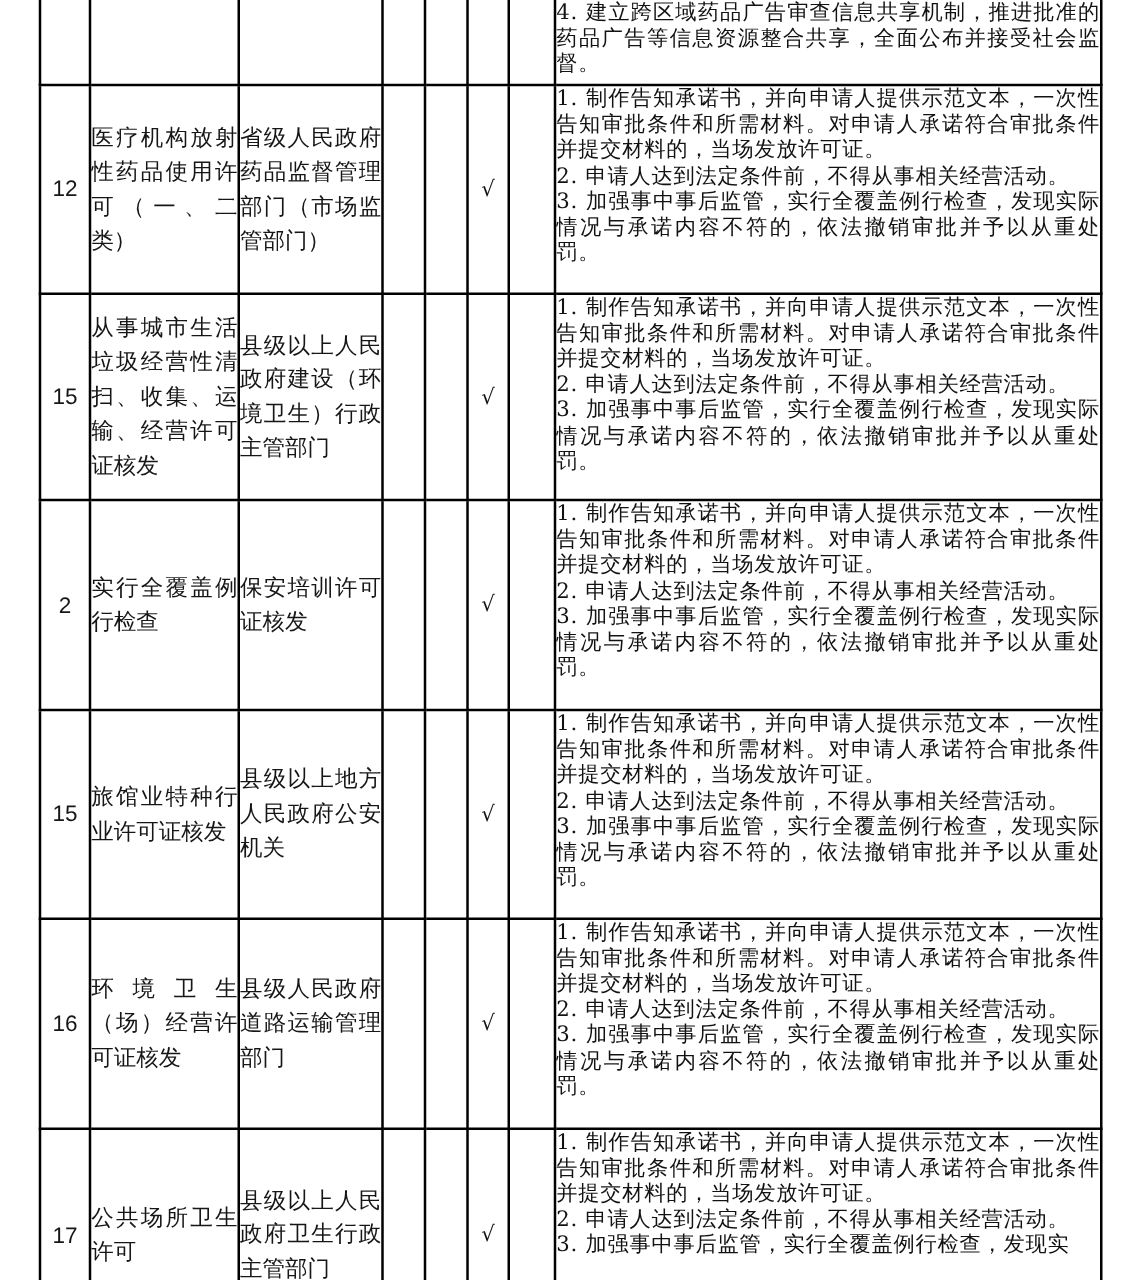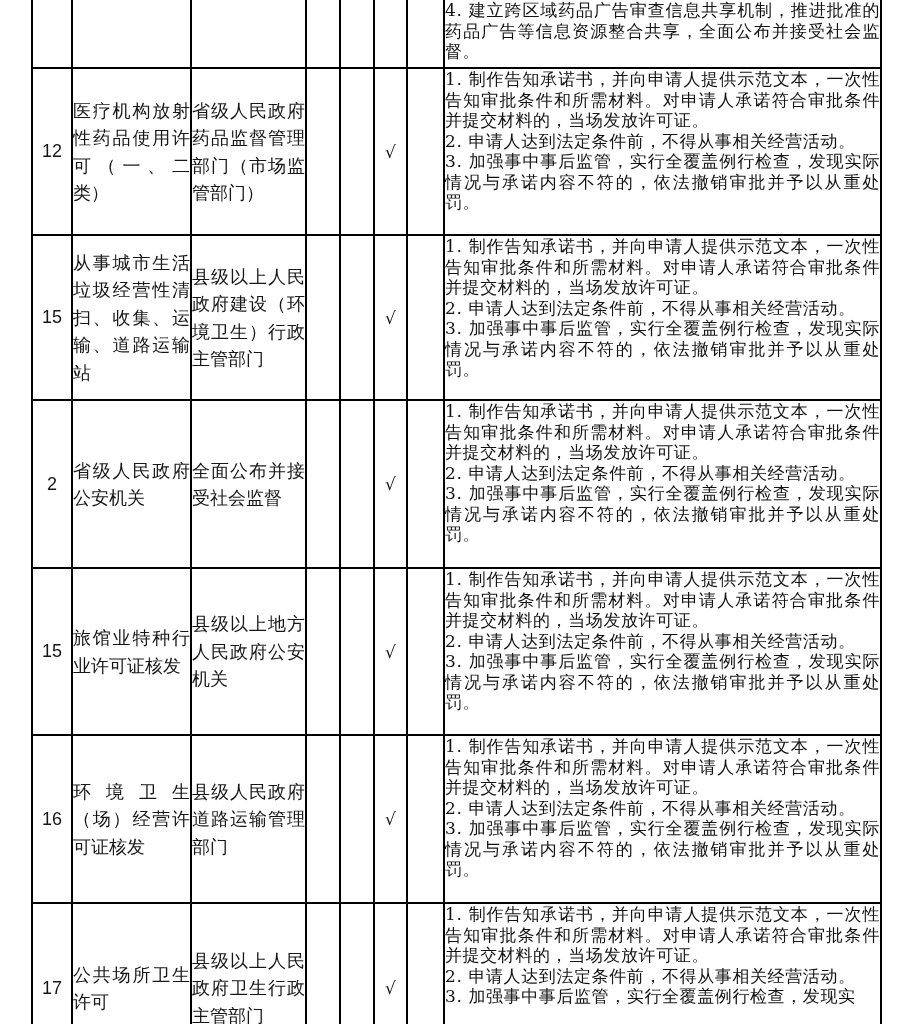--- a/index.html
+++ b/index.html
@@ -106,35 +106,35 @@
         <td class="c-chk"></td>
         <td class="c-chk">√</td>
         <td class="c-chk"></td>
         <td class="c-meas">1. 制作告知承诺书，并向申请人提供示范文本，一次性告知审批条件和所需材料。对申请人承诺符合审批条件并提交材料的，当场发放许可证。
 2. 申请人达到法定条件前，不得从事相关经营活动。
 3. 加强事中事后监管，实行全覆盖例行检查，发现实际情况与承诺内容不符的，依法撤销审批并予以从重处罚。</td>
       </tr>
 
       <tr style="height:165px">
         <td class="c-no">15</td>
-        <td class="c-item">从事城市生活垃圾经营性清扫、收集、运输、道路运输站</td>
+        <td class="c-item">从事城市生活垃圾经营性清扫、收集、运输、经营许可证核发</td>
         <td class="c-dept">县级以上人民政府建设（环境卫生）行政主管部门</td>
         <td class="c-chk"></td>
         <td class="c-chk"></td>
         <td class="c-chk">√</td>
         <td class="c-chk"></td>
         <td class="c-meas">1. 制作告知承诺书，并向申请人提供示范文本，一次性告知审批条件和所需材料。对申请人承诺符合审批条件并提交材料的，当场发放许可证。
 2. 申请人达到法定条件前，不得从事相关经营活动。
 3. 加强事中事后监管，实行全覆盖例行检查，发现实际情况与承诺内容不符的，依法撤销审批并予以从重处罚。</td>
       </tr>
 
       <tr style="height:168px">
         <td class="c-no">2</td>
-        <td class="c-item">省级人民政府公安机关</td>
-        <td class="c-dept">全面公布并接受社会监督</td>
+        <td class="c-item">实行全覆盖例行检查</td>
+        <td class="c-dept">保安培训许可证核发</td>
         <td class="c-chk"></td>
         <td class="c-chk"></td>
         <td class="c-chk">√</td>
         <td class="c-chk"></td>
         <td class="c-meas">1. 制作告知承诺书，并向申请人提供示范文本，一次性告知审批条件和所需材料。对申请人承诺符合审批条件并提交材料的，当场发放许可证。
 2. 申请人达到法定条件前，不得从事相关经营活动。
 3. 加强事中事后监管，实行全覆盖例行检查，发现实际情况与承诺内容不符的，依法撤销审批并予以从重处罚。</td>
       </tr>
 
       <tr style="height:167px">

